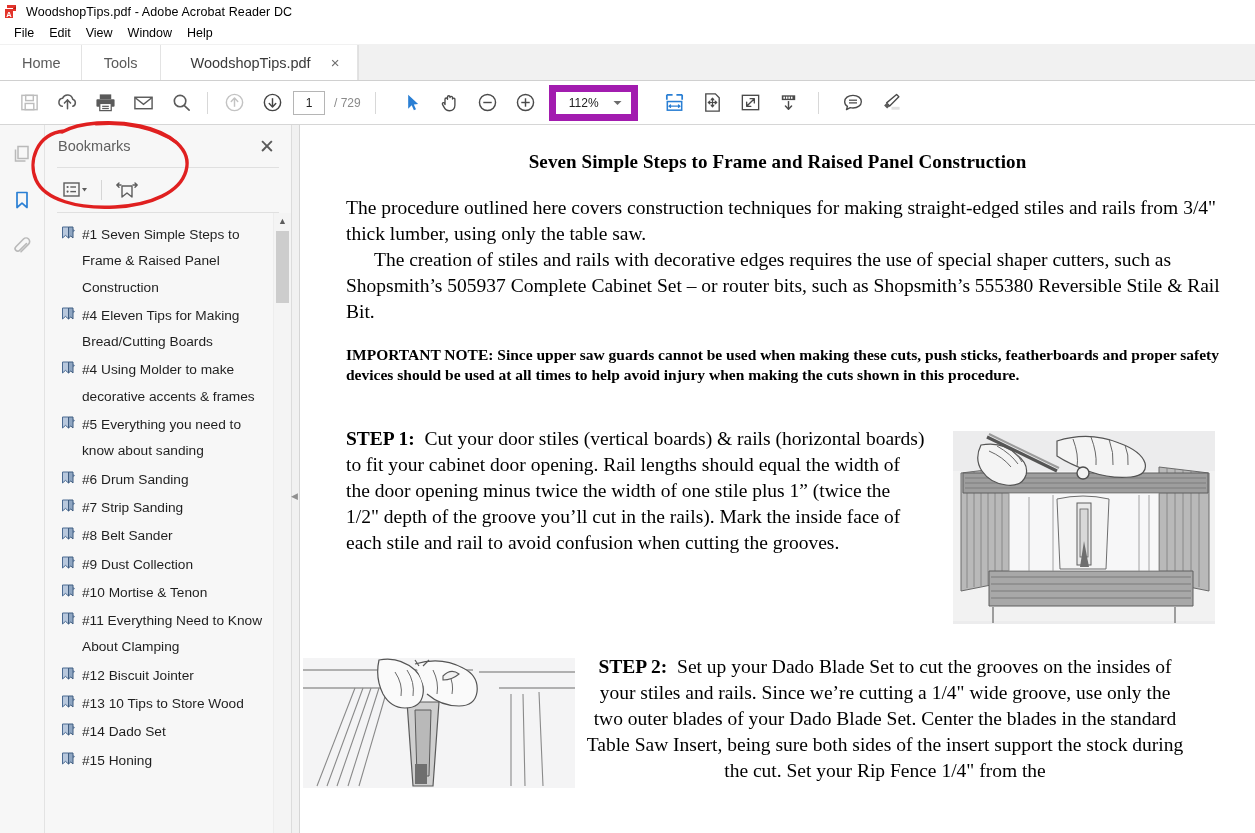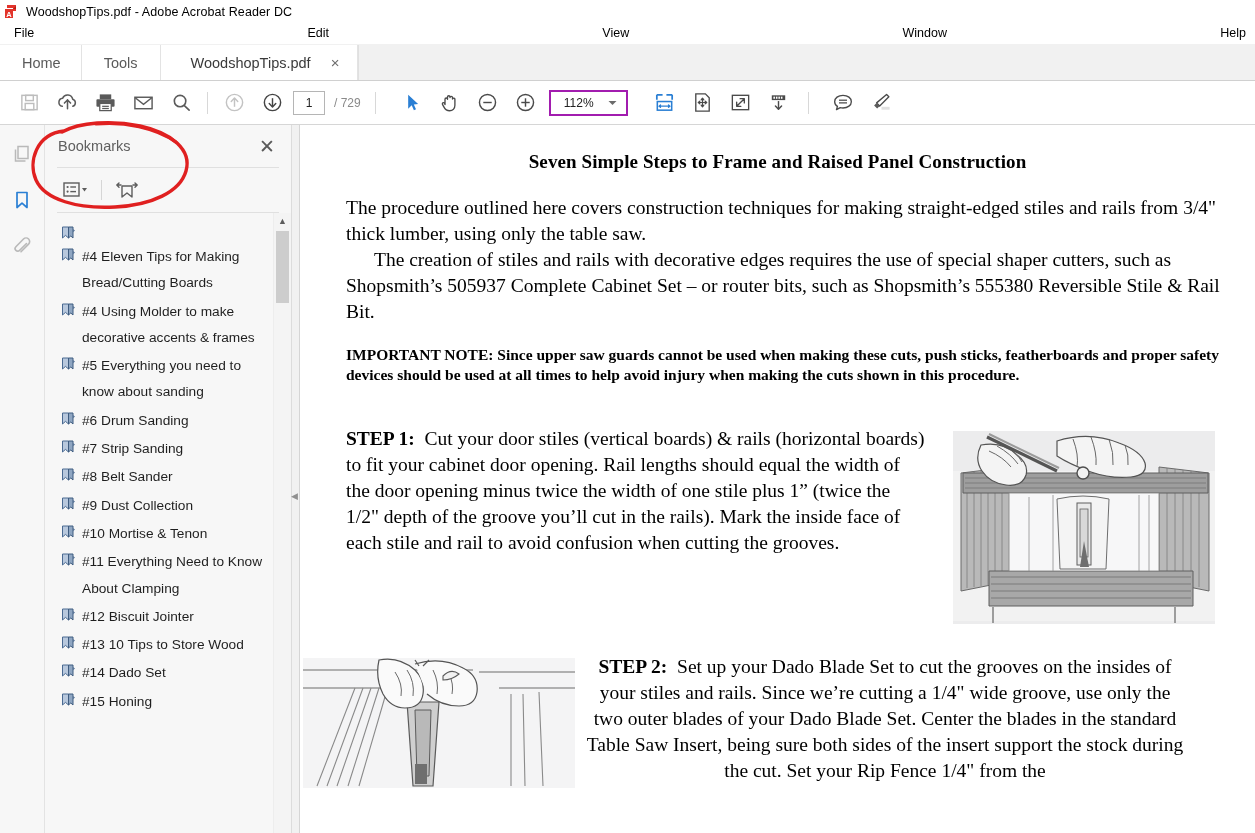--- a/index.html
+++ b/index.html
@@ -10,21 +10,21 @@
     -webkit-font-smoothing:antialiased;
   }
   #app{position:relative;width:1255px;height:833px;overflow:hidden;background:#fff;}
 
   
   .titlebar{height:23px;display:flex;align-items:center;padding:0 0 0 4px;background:#ffffff;}
   .title-icon{width:16px;height:16px;position:relative;margin-right:6px;flex:none;}
   .title-text{font-size:12.5px;color:#000;white-space:nowrap;letter-spacing:0.1px;}
 
   
-  .menubar{height:21px;display:flex;align-items:center;padding-left:8px;background:#fff;gap:0;justify-content:space-between;}
+  .menubar{height:21px;display:flex;align-items:center;padding-left:8px;background:#fff;gap:0;}
   .menuitem{font-size:12.5px;color:#000;padding:1px 9px 2px 6px;cursor:default;white-space:nowrap;}
 
   
   .tabbar{height:36px;background:#f1f1f1;display:flex;align-items:flex-end;border-bottom:1px solid #d0d0d0;position:relative;}
   .tab{height:35px;display:flex;align-items:center;font-size:14.5px;color:#5a5a5a;
        padding:0 18px;background:#ffffff;border-right:1px solid #e3e3e3;white-space:nowrap;cursor:default;}
   .tab.home{padding:0 20px 0 22px;}
   .tab.tools{padding:0 22px;border-right:none;}
   .tab-group-left{display:flex;align-items:flex-end;background:#0f766e;}
   .tab.doc{background:#ffffff;color:#3a3a3a;padding:0 14px 0 30px;display:flex;align-items:center;gap:16px;
@@ -33,21 +33,21 @@
   .tabbar-filler{flex:1;height:35px;background:#f1f1f1;border-left:1px solid #e0e0e0;}
 
   
   .toolbar{height:43px;background:#ffffff;border-bottom:1px solid #d6d6d6;display:flex;align-items:center;padding-left:10px;}
   .tb{width:38px;height:34px;display:flex;align-items:center;justify-content:center;cursor:default;}
   .tb-sep{width:1px;height:22px;background:#d8d8d8;margin:0 7px;}
   .pagebox{display:flex;align-items:center;margin-left:2px;}
   .pagefield{width:30px;height:22px;border:1px solid #b5b5b5;background:#fff;font-size:12px;
              color:#222;text-align:center;line-height:22px;}
   .pagetotal{font-size:12px;color:#8a8a8a;margin-left:9px;white-space:nowrap;}
-  .zoombox{display:flex;align-items:center;border:2px solid #a21caf;height:22px;margin-left:4px;background:#fff;}
+  .zoombox{display:flex;align-items:center;border:7px solid #a21caf;height:22px;margin-left:4px;background:#fff;}
   .zoomval{font-size:12px;color:#222;padding:0 9px 0 12px;line-height:22px;min-width:32px;text-align:center;}
   .zoom-caret{padding:0 9px 0 4px;display:flex;align-items:center;}
 
   
   .body{display:flex;height:730px;}
   .railbar{width:44px;background:#f7f7f7;border-right:1px solid #e3e3e3;padding-top:14px;
            display:flex;flex-direction:column;align-items:center;gap:16px;}
   .rail-ico{width:30px;height:30px;display:flex;align-items:center;justify-content:center;cursor:default;}
 
   .navpanel{width:246px;background:#f7f7f7;border-right:1px solid #dcdcdc;display:flex;flex-direction:column;position:relative;}
@@ -339,20 +339,21 @@
       <div class="np-divider"></div>
 
       <div class="bmlist">
         <div class="bm-items" id="bm-items">
             <div class="bm-item">
               <span class="bm-ico"><svg width="15" height="16" viewBox="0 0 15 16">
                   <path d="M1.5 1 h6 v11 l-3 -2.6 l-3 2.6 z" fill="#b8c8dd" stroke="#4a6a92" stroke-width="1"></path>
                   <path d="M7.5 1 h4.5 v11 l-2.2 -2 l-2.3 2 z" fill="#8fa6c2" stroke="#3e5c80" stroke-width="1"></path>
                   <path d="M12 3 l2 1.6 l-2 1.6 z" fill="#5b7698"></path>
                 </svg></span>
+              <span class="bm-label">#1 Seven Simple Steps to Frame &amp; Raised Panel Construction</span>
             </div>
             <div class="bm-item">
               <span class="bm-ico"><svg width="15" height="16" viewBox="0 0 15 16">
                   <path d="M1.5 1 h6 v11 l-3 -2.6 l-3 2.6 z" fill="#b8c8dd" stroke="#4a6a92" stroke-width="1"></path>
                   <path d="M7.5 1 h4.5 v11 l-2.2 -2 l-2.3 2 z" fill="#8fa6c2" stroke="#3e5c80" stroke-width="1"></path>
                   <path d="M12 3 l2 1.6 l-2 1.6 z" fill="#5b7698"></path>
                 </svg></span>
               <span class="bm-label">#4 Eleven Tips for Making Bread/Cutting Boards</span>
             </div>
             <div class="bm-item">

